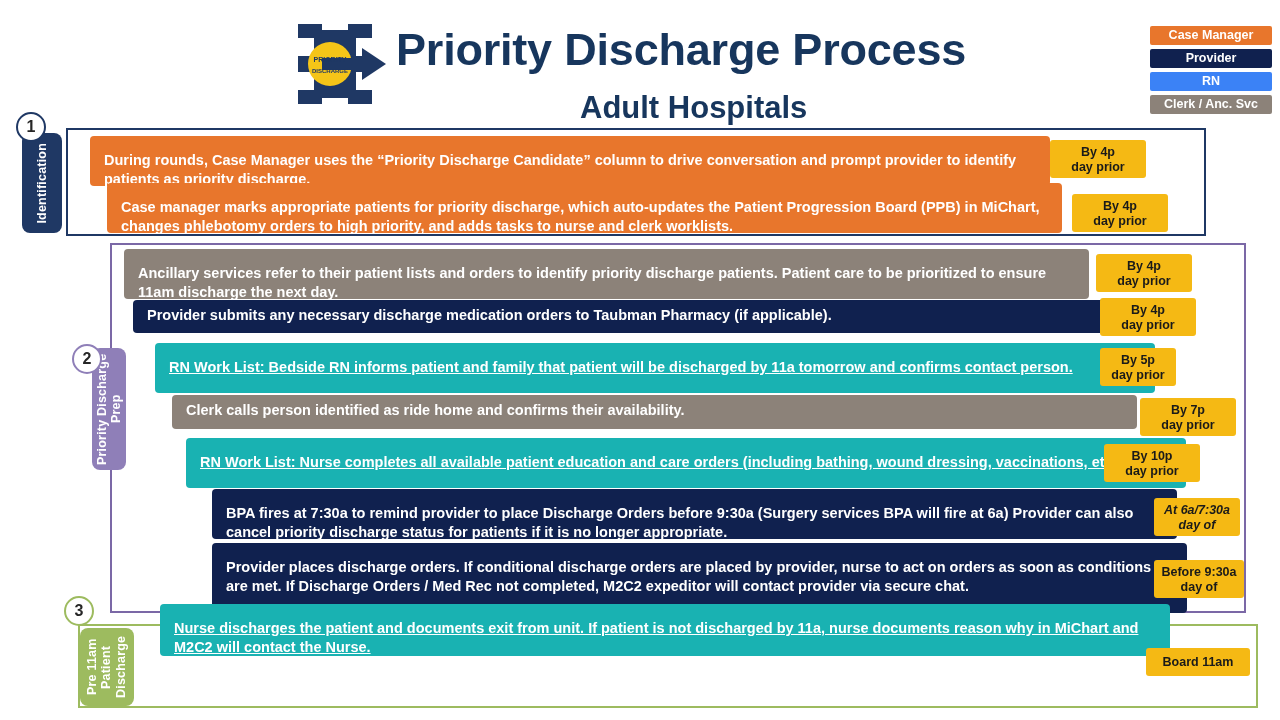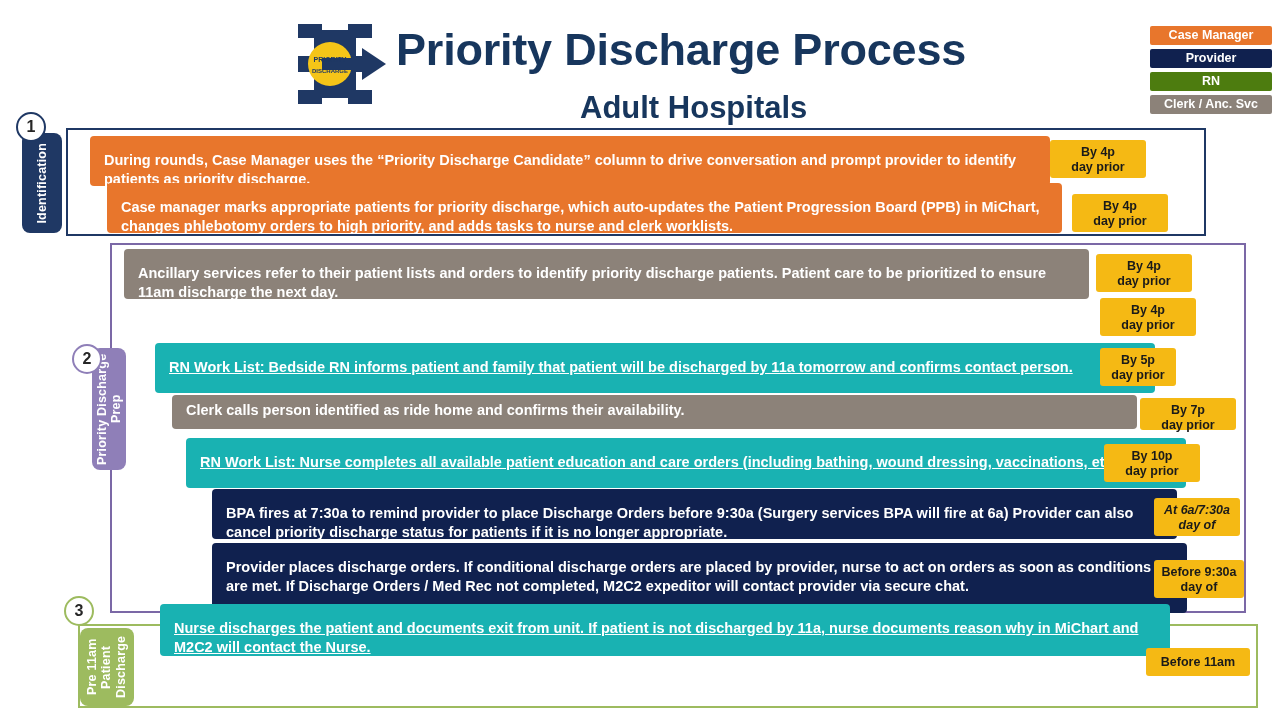--- a/index.html
+++ b/index.html
@@ -167,21 +167,21 @@
       <text x="38" y="57" font-family="Liberation Sans, sans-serif" font-size="6" font-weight="bold" fill="#1f3864" text-anchor="middle">DISCHARGE</text>
     </svg>
   </div>
 
   <div class="title">Priority Discharge Process</div>
   <div class="subtitle">Adult Hospitals</div>
 
   <div class="legend">
     <div class="legend-item" style="background:#e8762c">Case Manager</div>
     <div class="legend-item" style="background:#10214f">Provider</div>
-    <div class="legend-item" style="background:#4d7c0f">RN</div>
+    <div class="legend-item" style="background:#3b82f6">RN</div>
     <div class="legend-item" style="background:#8c8279">Clerk / Anc. Svc</div>
   </div>
 
   <div class="frame frame-1"></div>
   <div class="frame frame-2"></div>
   <div class="frame frame-3"></div>
 
   <div class="stage stage-1">
     <span>Identification</span>
   </div>
@@ -201,39 +201,40 @@
 day prior</div>
 
   <div class="bar c-cm" style="left:107px; top:183px; width:955px;  height:50px;">Case manager marks appropriate patients for priority discharge, which auto-updates the Patient Progression Board (PPB) in MiChart, changes phlebotomy orders to high priority, and adds tasks to nurse and clerk worklists.</div>
   <div class="tag" style="left:1072px;top:194px; width:96px;  height:38px; white-space:pre-line;">By 4p
 day prior</div>
 
   <div class="bar c-clerk" style="left:124px; top:249px; width:965px;  height:50px;">Ancillary services refer to their patient lists and orders to identify priority discharge patients. Patient care to be prioritized to ensure 11am discharge the next day.</div>
   <div class="tag" style="left:1096px;top:254px; width:96px;  height:38px; white-space:pre-line;">By 4p
 day prior</div>
 
+  <div class="bar c-prov" style="left:133px; top:300px; width:980px;  height:33px; padding-top:6px;">Provider submits any necessary discharge medication orders to Taubman Pharmacy (if applicable).</div>
   <div class="tag" style="left:1100px;top:298px; width:96px;  height:38px; white-space:pre-line;">By 4p
 day prior</div>
 
   <div class="bar c-rn" style="left:155px; top:343px; width:1000px; height:50px;">RN Work List: Bedside RN informs patient and family that patient will be discharged by 11a tomorrow and confirms contact person.</div>
   <div class="tag" style="left:1100px;top:348px; width:76px;  height:38px; white-space:pre-line;">By 5p
 day prior</div>
 
   <div class="bar c-clerk" style="left:172px; top:395px; width:965px;  height:34px; padding-top:6px;">Clerk calls person identified as ride home and confirms their availability.</div>
-  <div class="tag" style="left:1140px;top:398px; width:96px;  height:32px; white-space:pre-line;">By 7p
+  <div class="tag" style="left:1140px;top:398px; width:96px;  height:38px; white-space:pre-line;">By 7p
 day prior</div>
 
   <div class="bar c-rn" style="left:186px; top:438px; width:1000px; height:50px;">RN Work List: Nurse completes all available patient education and care orders (including bathing, wound dressing, vaccinations, etc.).</div>
   <div class="tag" style="left:1104px;top:444px; width:96px;  height:38px; white-space:pre-line;">By 10p
 day prior</div>
 
   <div class="bar c-prov" style="left:212px; top:489px; width:965px;  height:50px;">BPA fires at 7:30a to remind provider to place Discharge Orders before 9:30a (Surgery services BPA will fire at 6a) Provider can also cancel priority discharge status for patients if it is no longer appropriate.</div>
   <div class="tag" style="left:1154px;top:498px; width:86px;  height:38px; white-space:pre-line;font-style:italic;">At 6a/7:30a
 day of</div>
 
   <div class="bar c-prov" style="left:212px; top:543px; width:975px;  height:70px;">Provider places discharge orders. If conditional discharge orders are placed by provider, nurse to act on orders as soon as conditions are met. If Discharge Orders / Med Rec not completed, M2C2 expeditor will contact provider via secure chat.</div>
   <div class="tag" style="left:1154px;top:560px; width:90px;  height:38px; white-space:pre-line;">Before 9:30a
 day of</div>
 
   <div class="bar c-rn" style="left:160px; top:604px; width:1010px; height:52px;">Nurse discharges the patient and documents exit from unit. If patient is not discharged by 11a, nurse documents reason why in MiChart and M2C2 will contact the Nurse.</div>
-  <div class="tag" style="left:1146px;top:648px; width:104px; height:28px; white-space:pre-line; line-height:18px;">Before 11am</div>
+  <div class="tag" style="left:1146px;top:648px; width:104px; height:28px; white-space:pre-line; line-height:18px;">Board 11am</div>
 
 </div>
 
 </body></html>

